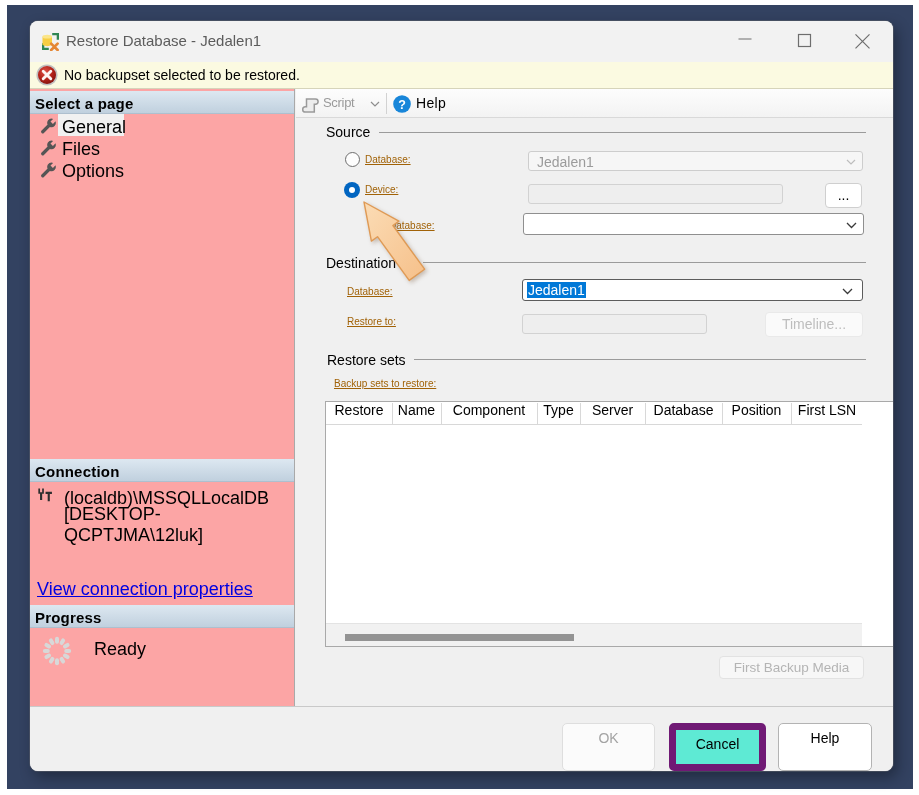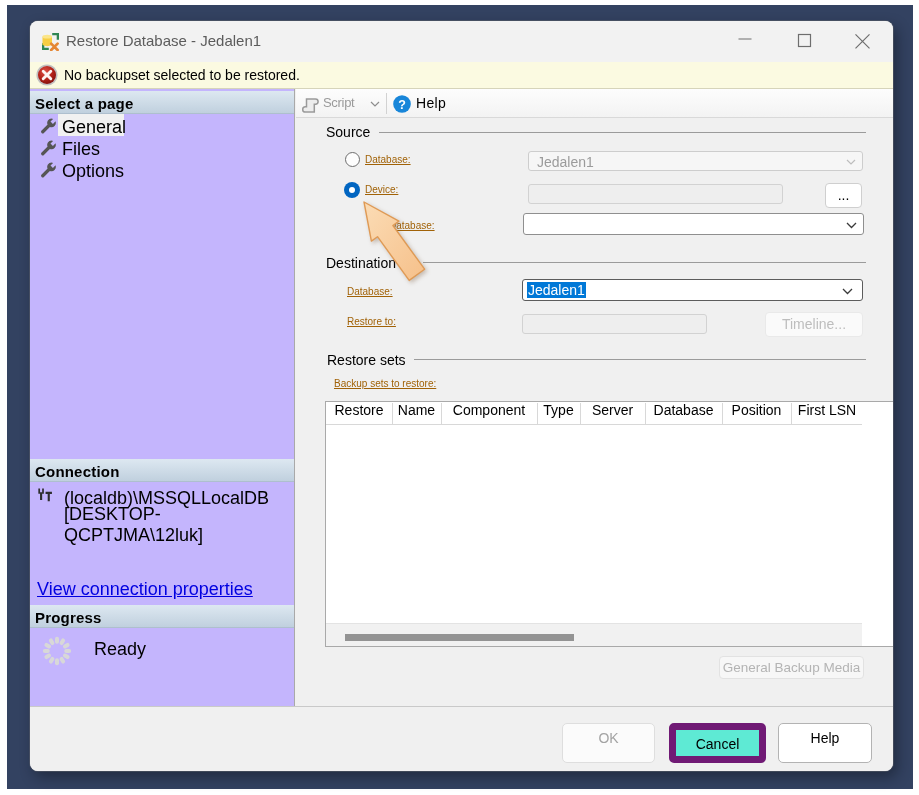--- a/index.html
+++ b/index.html
@@ -10,21 +10,21 @@
 
 #titlebar { position:absolute; left:0; top:0; width:907px; height:41px; background:#f2f2f2; }
 #titleicon { position:absolute; left:11px; top:11px; width:19px; height:19px; }
 #titletext { position:absolute; left:36px; top:0; height:41px; line-height:40px; font-size:15px; color:#5c5c5c; }
 .wbtn { position:absolute; top:0; height:41px; }
 
 #errorbar { position:absolute; left:0; top:41px; width:863px; height:27px; background:#fbfae1; border-bottom:1px solid #d6d4ba; }
 #erricon { position:absolute; left:6px; top:2px; width:22px; height:22px; }
 #errtext { position:absolute; left:34px; top:0; height:27px; line-height:26px; font-size:14px; color:#000; }
 
-#leftpanel { position:absolute; left:0; top:68px; width:265px; height:617px; background:#c4b5fd; border-right:1px solid #a9a9a9; }
+#leftpanel { position:absolute; left:0; top:68px; width:265px; height:617px; background:#fca5a5; border-right:1px solid #a9a9a9; }
 .phead { position:absolute; left:0; width:264px; height:23px; background:linear-gradient(#dde8f1,#c0d0de); border-bottom:1px solid #aebfce; font-size:15px; font-weight:bold; color:#000; line-height:25px; padding-left:5px; letter-spacing:0.2px; }
 .wrench { position:absolute; width:17px; height:17px; }
 .pitem { position:absolute; left:32px; font-size:18px; color:#000; }
 #genhl { position:absolute; left:28px; top:25px; width:66px; height:22px; background:#f1f1f1; }
 
 #rightpanel { position:absolute; left:266px; top:68px; width:597px; height:617px; background:#f0f0f0; }
 #toolbar { position:absolute; left:0; top:0; width:597px; height:29px; background:linear-gradient(#fdfdfd,#f3f3f3); border-bottom:1px solid #d9d9d9; }
 .glabel { position:absolute; font-size:14px; color:#000; }
 .gline { position:absolute; height:1px; background:#9b9b9b; }
 .flabel { position:absolute; font-size:10px; color:#a16207;text-decoration:underline; }
@@ -38,21 +38,21 @@
 .btn-dis { position:absolute; background:#f7f7f7; border:1px solid #e2e2e2; border-radius:4px; font-size:14px; color:#b4b4b4; text-align:center; }
 
 #grid { position:absolute; left:29px; top:312px; width:614px; height:246px; background:#fff; border:1px solid #a9a9a9; }
 .gcol { position:absolute; top:1px; width:1px; height:21px; background:#d8d8d8; }
 .ghead { position:absolute; top:0; height:22px; line-height:17px; font-size:14px; color:#000; text-align:center; }
 #ghline { position:absolute; left:0; top:22px; width:536px; height:1px; background:#d8d8d8; }
 #gscroll { position:absolute; left:0px; top:221px; width:536px; height:23px; background:#f1f1f1; border-top:1px solid #e3e3e3; }
 #gthumb { position:absolute; left:19px; top:10px; width:229px; height:7px; background:#939393; }
 
 #footer { position:absolute; left:0; top:685px; width:863px; height:65px; background:#f0f0f0; border-top:1px solid #c9c9c9; }
-.fbtn { position:absolute; top:16px; width:94px; height:40px; border-radius:5px; font-size:14px; text-align:center; line-height:29px; }
+.fbtn { position:absolute; top:16px; width:94px; height:48px; border-radius:5px; font-size:14px; text-align:center; line-height:29px; }
 </style>
 </head>
 <body>
 <div id="stage">
   <div id="navy"></div>
   <div id="dlg">
 
     <div id="titlebar">
       <svg id="titleicon" viewBox="0 0 19 19">
         <path d="M11.2 1 H18 V7.8 H15.7 V3.3 H11.2 Z" fill="#2f8653"></path>
@@ -209,21 +209,21 @@
         <div class="ghead" style="left:319px; width:77px">Database</div>
         <div class="gcol" style="left:396px"></div>
         <div class="ghead" style="left:396px; width:69px">Position</div>
         <div class="gcol" style="left:465px"></div>
         <div class="ghead" style="left:465px; width:72px">First LSN</div>
         <div id="ghline"></div>
         <div id="gscroll">
             <div id="gthumb"></div>
           </div>
       </div>
-      <div class="btn-dis" style="left:423px; top:567px; width:145px; height:23px; line-height:22px; font-size:13.5px">General Backup Media</div>
+      <div class="btn-dis" style="left:423px; top:567px; width:145px; height:23px; line-height:22px; font-size:13.5px">First Backup Media</div>
     </div>
 
     <div id="footer">
       <div class="fbtn" style="left:532px; width:93px; background:#fbfbfb; border:1px solid #dedede; color:#a3a3a3">OK</div>
       <div class="fbtn" style="left:639px; width:97px; background:#5eead4; border:7px solid #701a75; color:#000">Cancel</div>
       <div class="fbtn" style="left:748px; width:94px; background:#fff; border:1px solid #b3b3b3; color:#000">Help</div>
     </div>
   </div>
 
   <svg style="position:absolute; left:340px; top:195px; z-index:50" width="100" height="100" viewBox="0 0 100 100">

